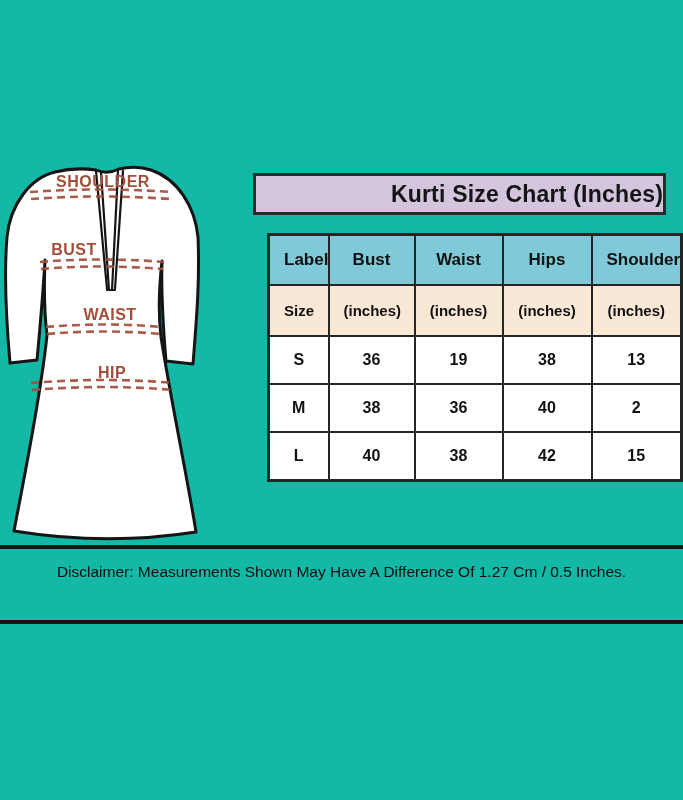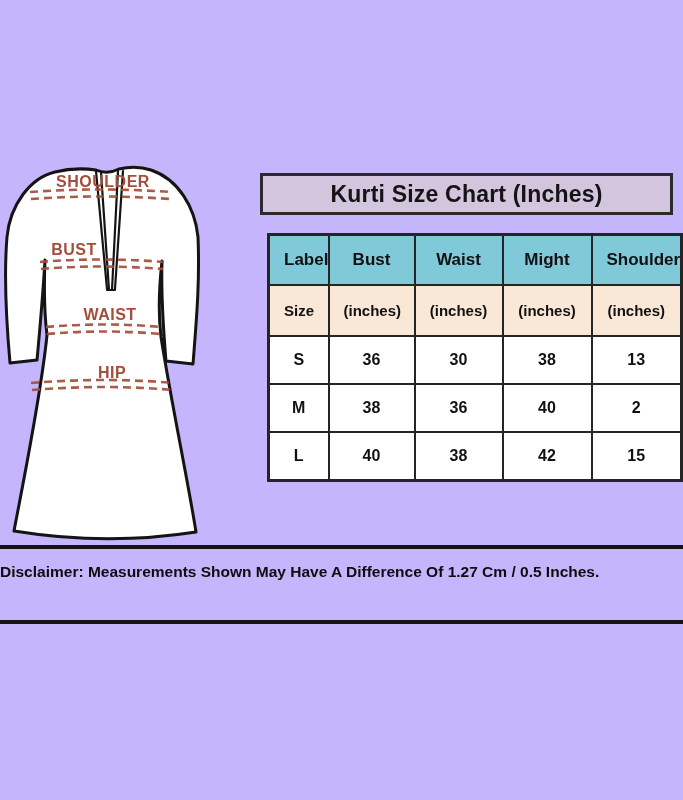--- a/index.html
+++ b/index.html
@@ -5,21 +5,21 @@
   html, body {
     margin: 0;
     padding: 0;
     background: #ffffff;
     font-family: "Liberation Sans", "DejaVu Sans", sans-serif;
   }
   .canvas {
     position: relative;
     width: 683px;
     height: 800px;
-    background: #c4b5fd;
+    background: #14b8a6;
     overflow: hidden;
   }
 
   
   .garment-svg {
     position: absolute;
     left: 0;
     top: 163px;
     width: 240px;
     height: 385px;
@@ -49,30 +49,30 @@
     fill: #a34e3b;
     font-family: "Liberation Sans", "DejaVu Sans", sans-serif;
     font-weight: bold;
     font-size: 16px;
     letter-spacing: 0.5px;
   }
 
   
   .title-bar {
     position: absolute;
-    left: 260px;
+    left: 253px;
     top: 173px;
     width: 413px;
     height: 42px;
     box-sizing: border-box;
     background: #d4c5de;
     border: 3px solid #2b2b2b;
     display: flex;
     align-items: center;
-    justify-content: center;
+    justify-content: flex-end;
   }
   .title-bar span {
     font-size: 23px;
     font-weight: bold;
     color: #141414;
     letter-spacing: 0.2px;
   }
 
   
   .size-table {
@@ -111,22 +111,23 @@
     height: 4px;
     background: #141414;
   }
   .rule-top    { top: 545px; }
   .rule-bottom { top: 620px; }
   .disclaimer {
     position: absolute;
     left: 0;
     top: 562px;
     width: 683px;
+    text-align: center;
     font-size: 15.5px;
-    font-weight: bold;
+    font-weight: normal;
     color: #0d0d0d;
     line-height: 20px;
   }
 </style>
 </head>
 <body>
 
 <div class="canvas">
 
   <svg class="garment-svg" viewBox="0 0 240 385" xmlns="http://www.w3.org/2000/svg">
@@ -183,36 +184,36 @@
         <col class="col-bust">
         <col class="col-waist">
         <col class="col-hips">
         <col class="col-shoulder">
     </colgroup>
     <thead>
       <tr class="head-row">
         <th>Label</th>
         <th>Bust</th>
         <th>Waist</th>
-        <th>Might</th>
+        <th>Hips</th>
         <th>Shoulder</th>
       </tr>
       <tr class="sub-row">
         <th>Size</th>
         <th>(inches)</th>
         <th>(inches)</th>
         <th>(inches)</th>
         <th>(inches)</th>
       </tr>
     </thead>
     <tbody>
       <tr>
         <td>S</td>
         <td>36</td>
-        <td>30</td>
+        <td>19</td>
         <td>38</td>
         <td>13</td>
       </tr>
       <tr>
         <td>M</td>
         <td>38</td>
         <td>36</td>
         <td>40</td>
         <td>2</td>
       </tr>

